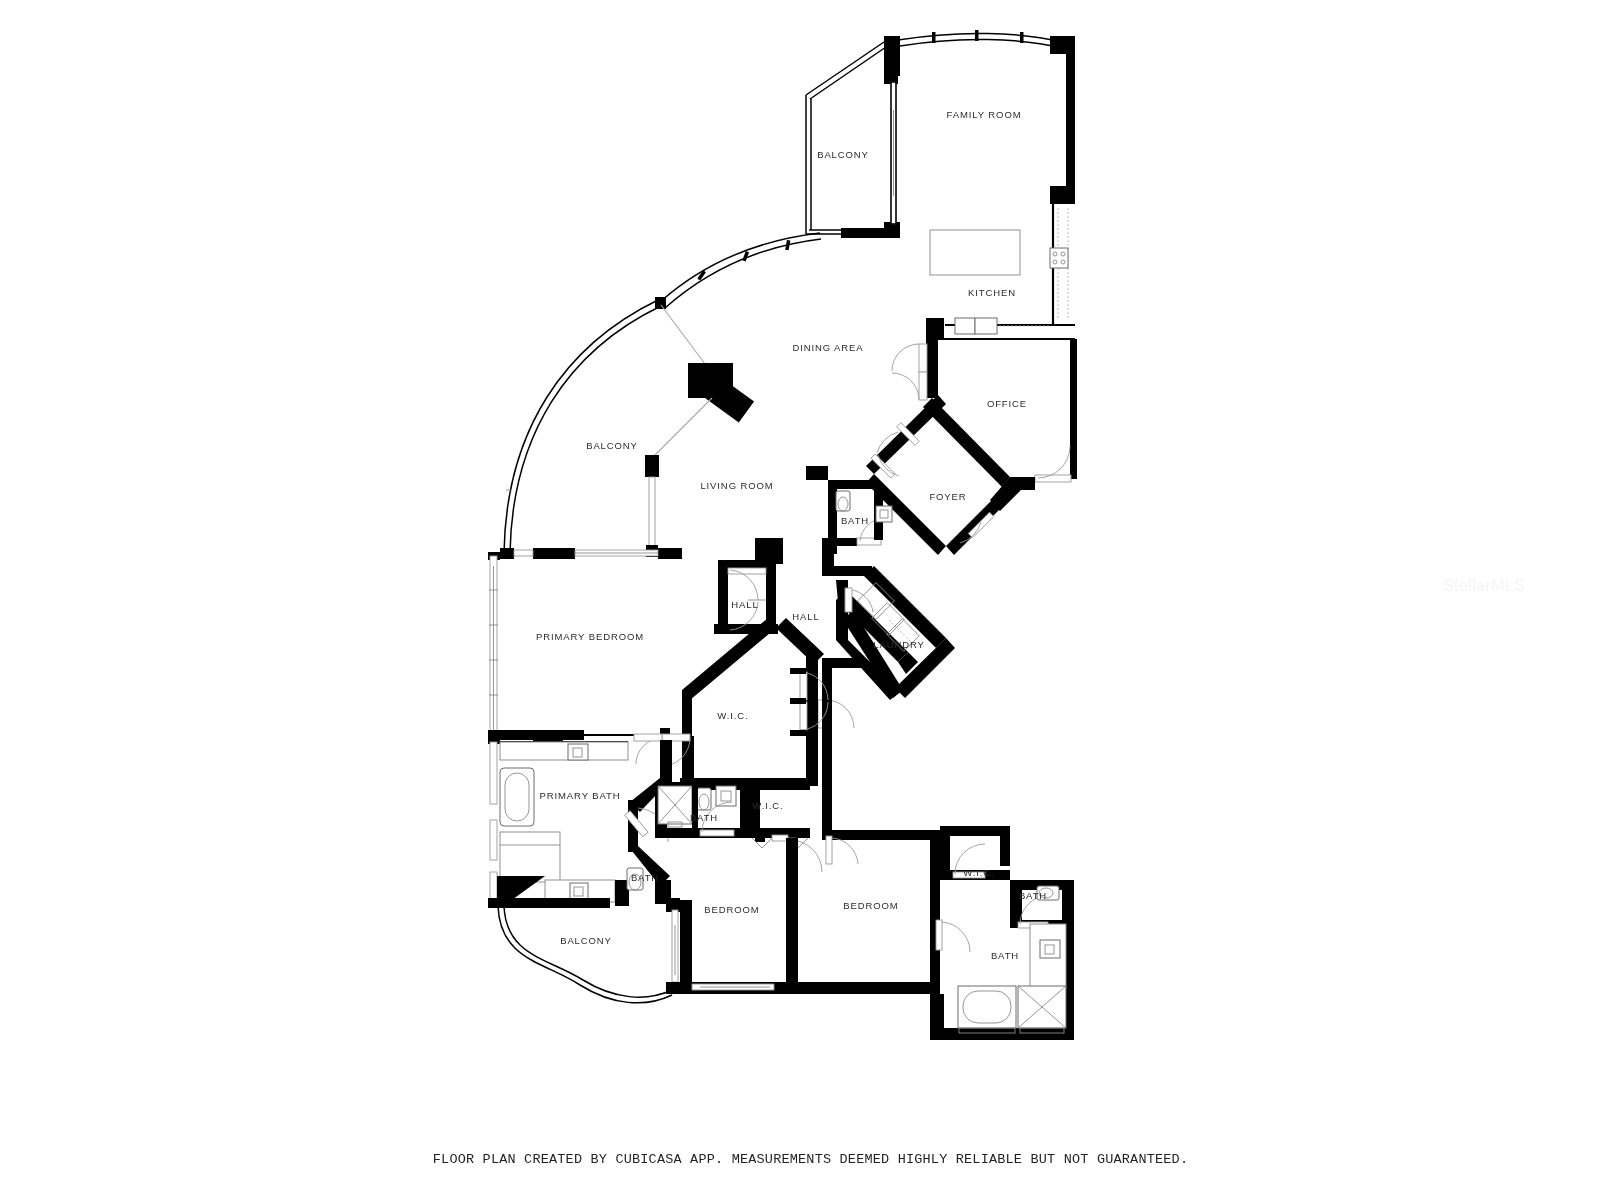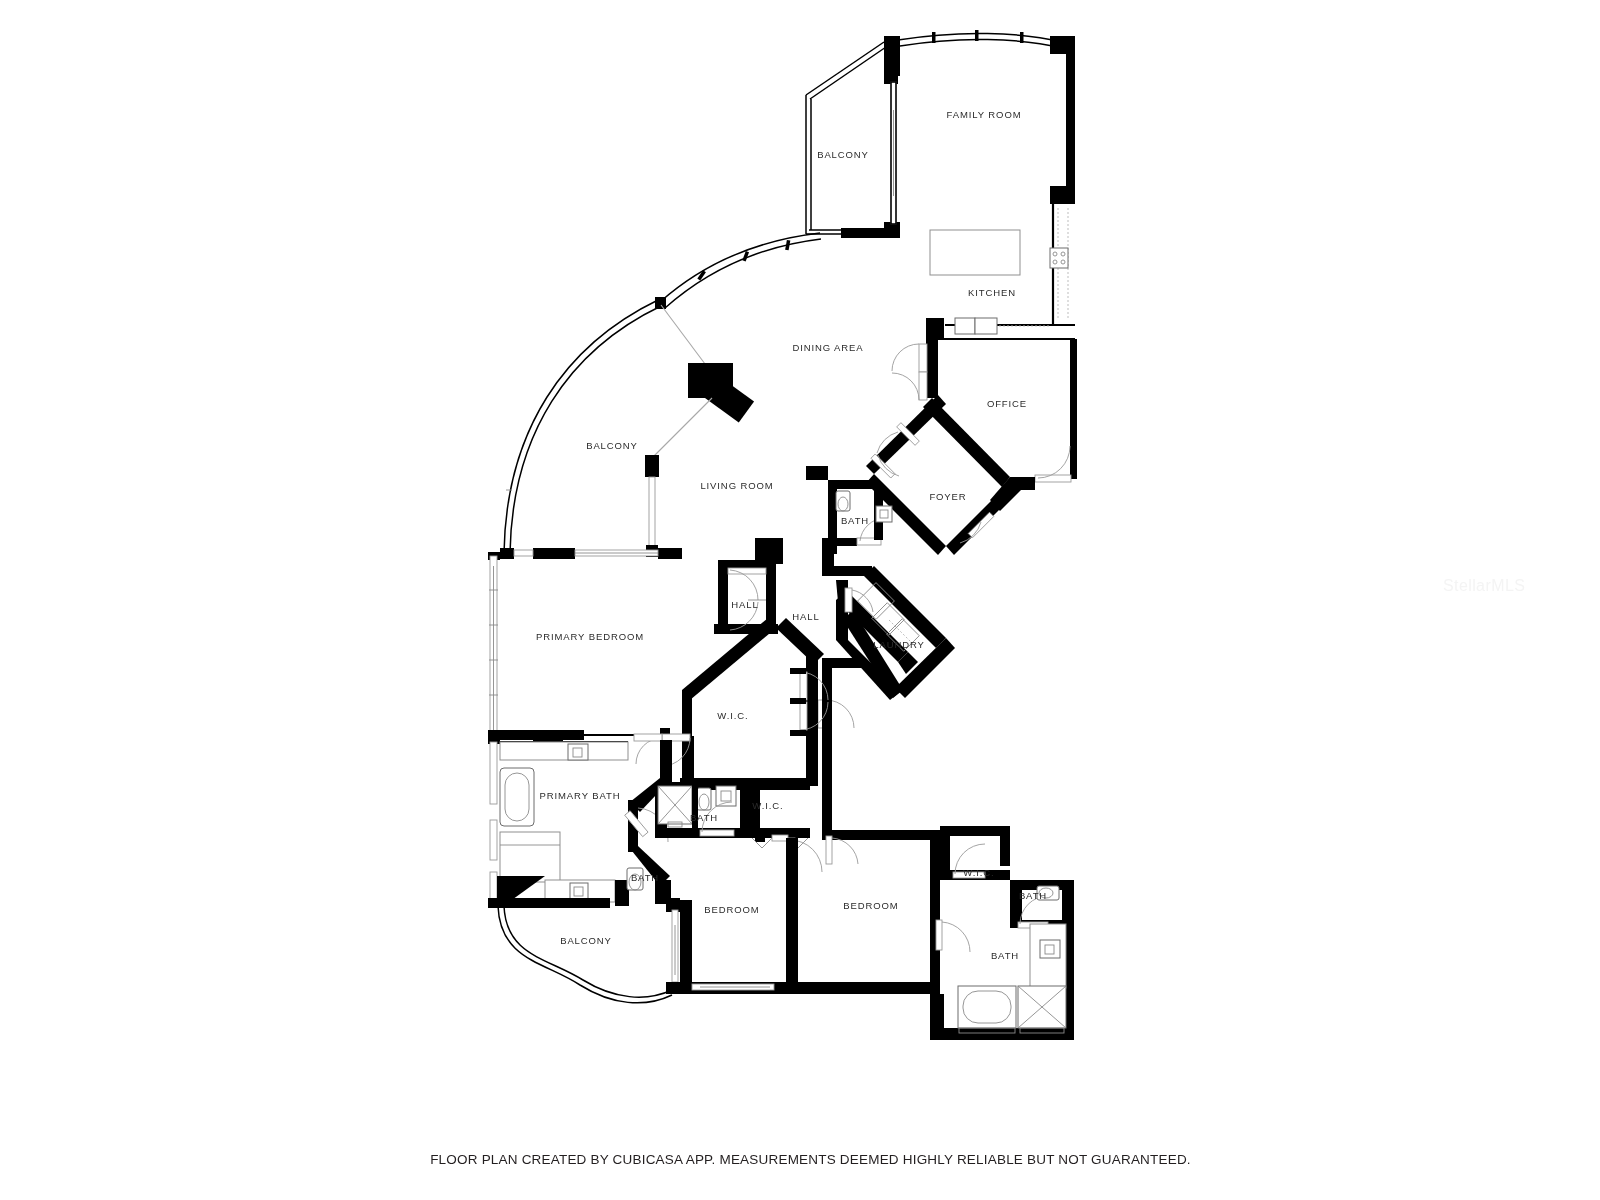--- a/index.html
+++ b/index.html
@@ -18,21 +18,21 @@
     fill:#2b2b2b;
     text-anchor:middle;
     dominant-baseline:middle;
     white-space:pre;
   }
   .caption{
     position:absolute;
     left:0;right:0;
     top:1152px;
     text-align:center;
-    font-family:Liberation Sans, sans-serif;
+    font-family:Liberation Mono, monospace;
     font-size:13.5px;
     letter-spacing:0.2px;
     color:#231f20;
     padding-left:21px;
   }
   .watermark{
     position:absolute;
     left:1443px;top:577px;
     font-family:"Liberation Sans", sans-serif;
     font-size:16px;

